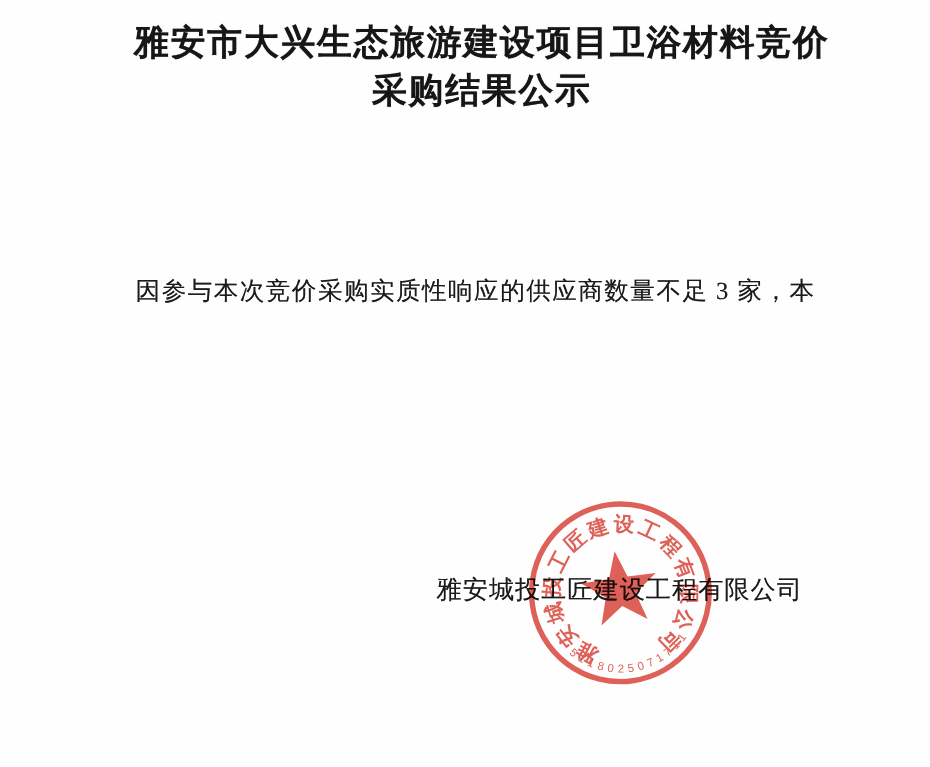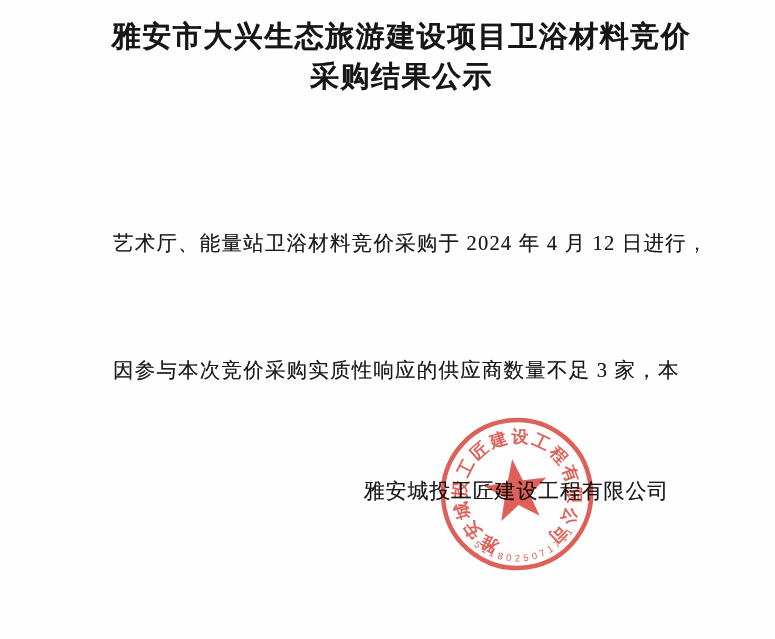--- a/index.html
+++ b/index.html
@@ -58,21 +58,20 @@
 <body>
 
 <div class="page">
 
   <div class="title">
     <div>雅安市大兴生态旅游建设项目卫浴材料竞价</div>
     <div>采购结果公示</div>
   </div>
 
   <div class="body-text">
-    <div class="body-line">艺术厅、能量站卫浴材料竞价采购于 2024 年 4 月 12 日进行，</div>
     <div class="body-line">因参与本次竞价采购实质性响应的供应商数量不足 3 家，本</div>
     
     
     
   </div>
 
   <div class="signature">雅安城投工匠建设工程有限公司</div>
 
   <svg class="seal" id="seal-svg" viewBox="0 0 180 180">
     <circle id="seal-circle" cx="90" cy="90" r="74" fill="none" stroke-width="4.5" stroke="#d9453a"></circle>

